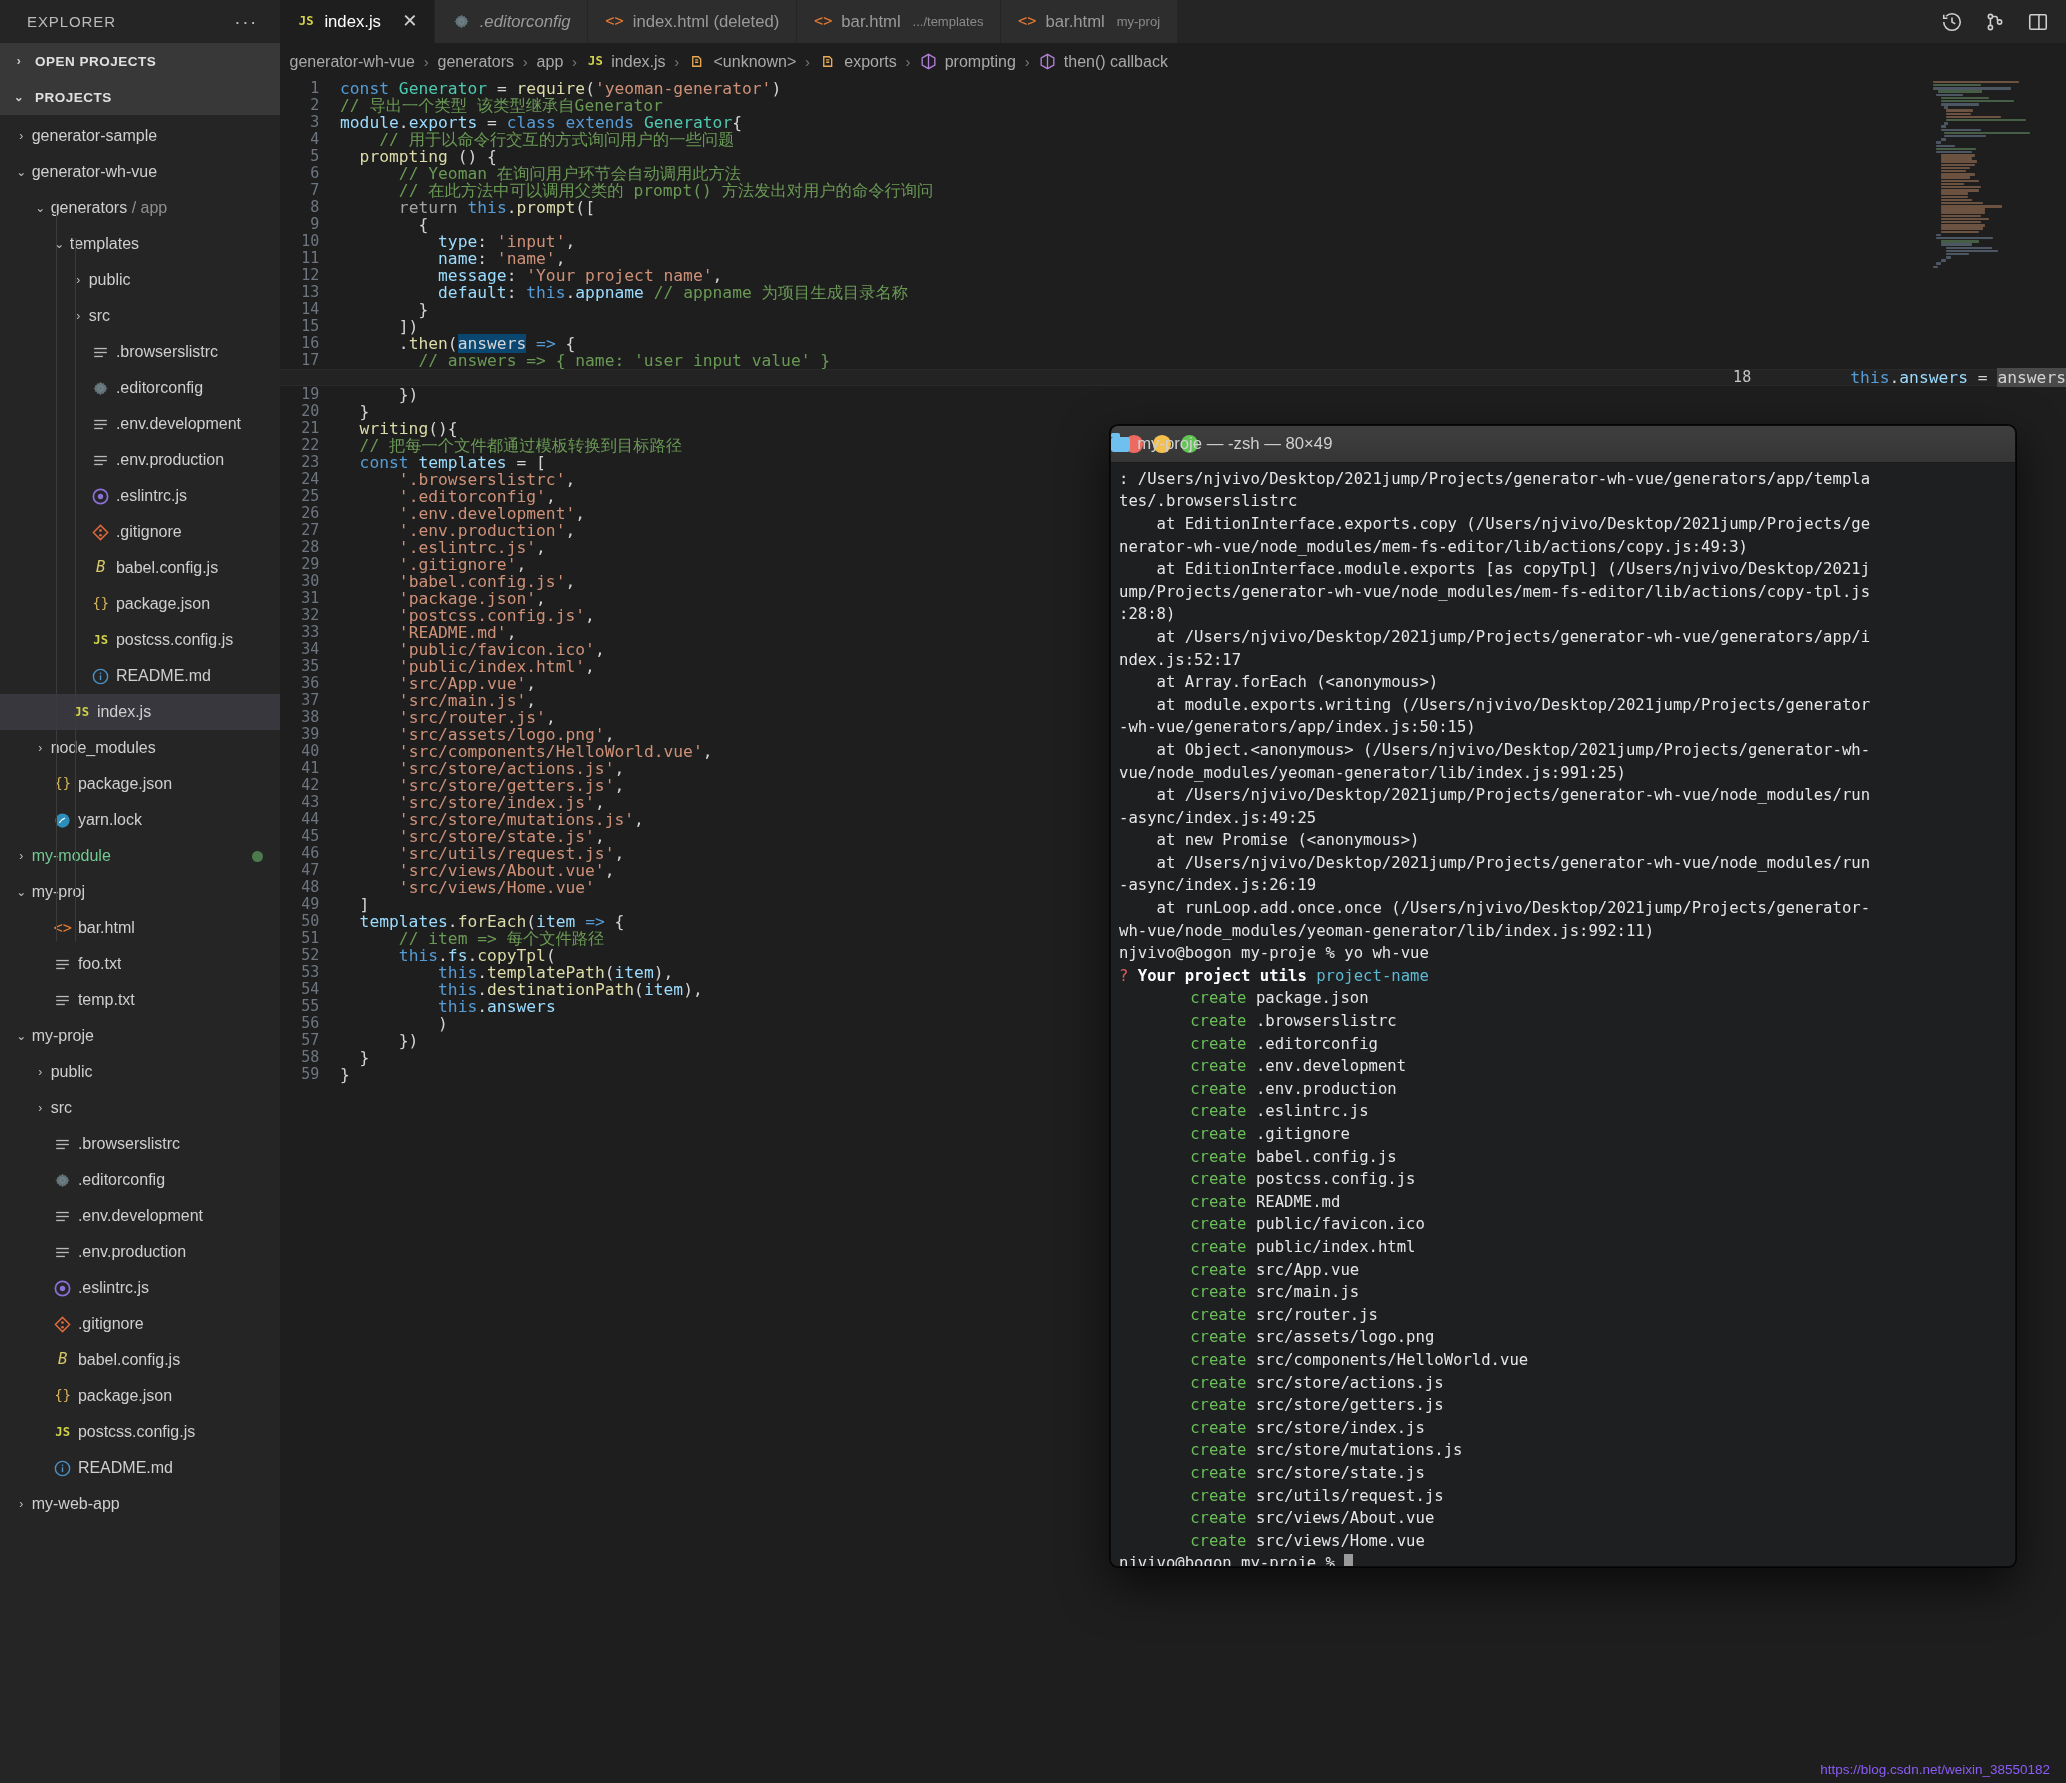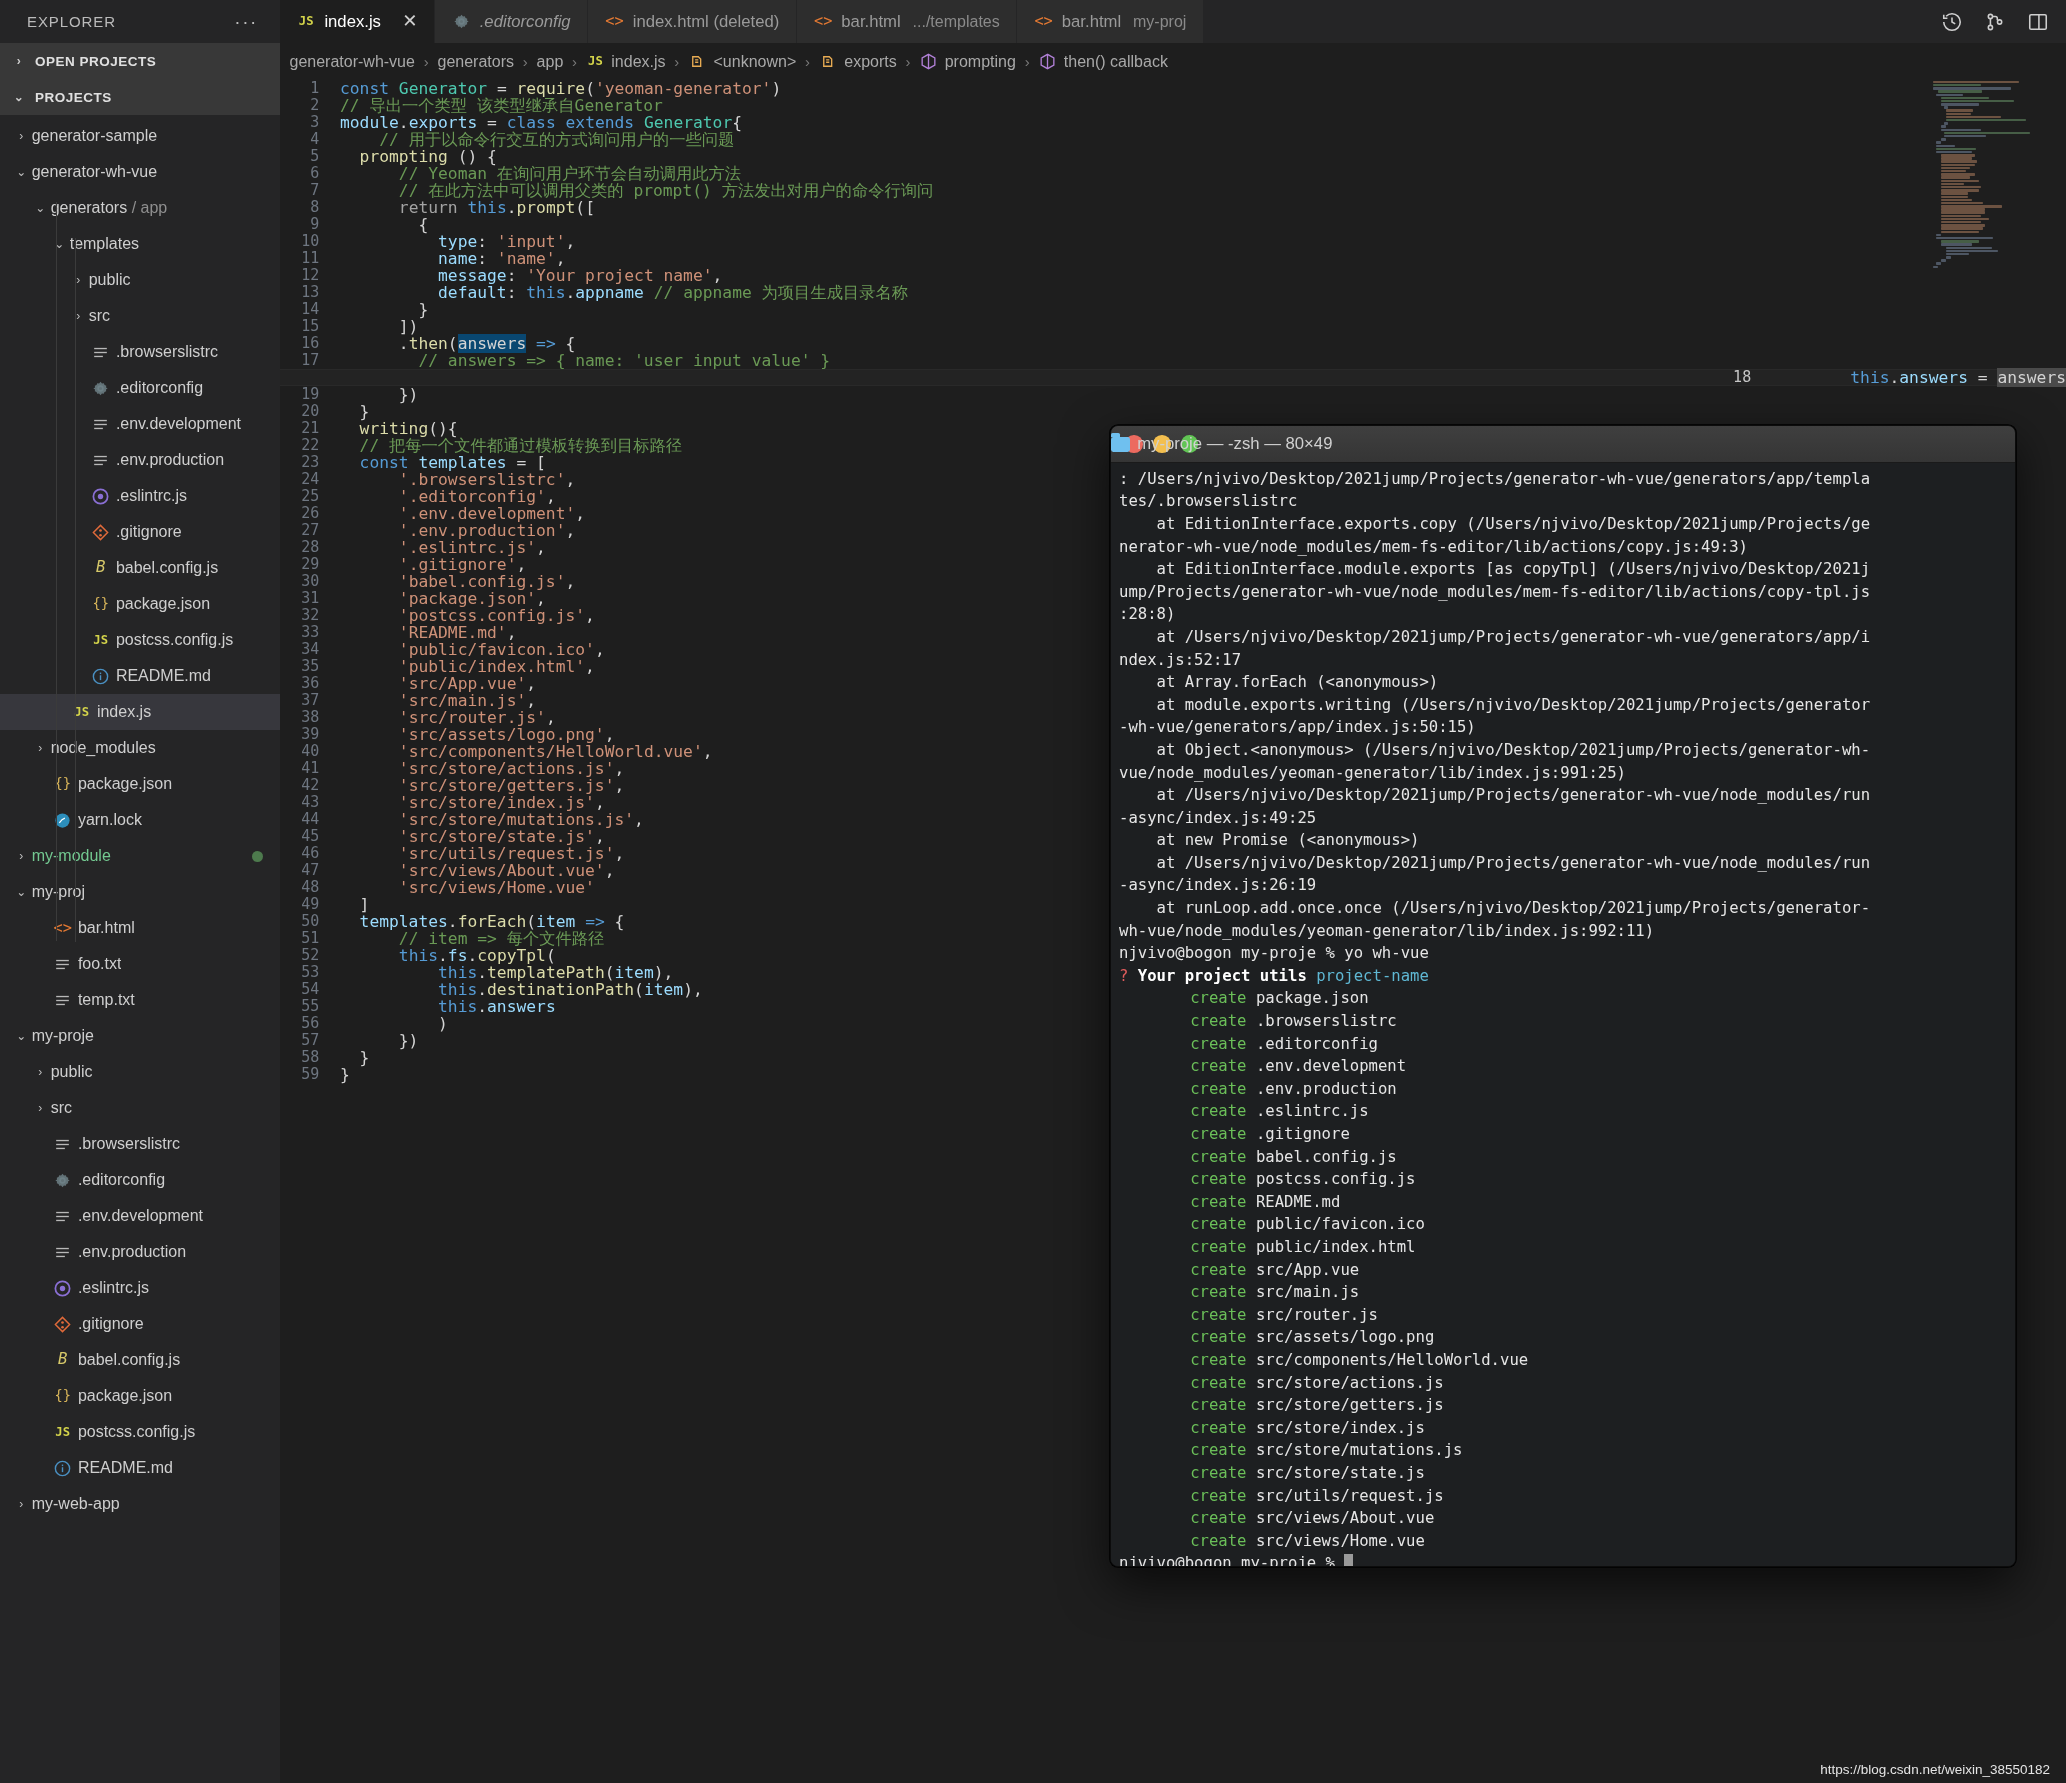--- a/index.html
+++ b/index.html
@@ -25,21 +25,21 @@
   .tabbar { flex:1; display:flex; background:#252526; align-items:stretch; position:relative; }
   .tab {
     display:flex; align-items:center; gap:8.7px;
     padding:0 16.7px; background:#2d2d2d; border-right:0.8px solid #252526;
     font-size:16.7px; color:#9a9a9a; position:relative; white-space:nowrap;
   }
   .tab.active { background:#1e1e1e; color:#ffffff; }
   .tab.active::after{content:"";position:absolute;left:0;right:0;bottom:0;height:0;}
   .tab.italic .tab-label { font-style:italic; }
   .tab-close { margin-left:12.7px; font-size:18.3px; color:#cfcfcf; line-height:1; }
-  .tab-sub { font-size:16px; color:#8a8a8a; margin-left:3.2px; }
+  .tab-sub { font-size:13px; color:#8a8a8a; margin-left:3.2px; }
   .tabbar-actions {
     margin-left:auto; display:flex; align-items:center; gap:20.7px;
     padding:0 17.5px; color:#cfcfcf;
   }
   .tabbar-actions svg { display:block; }
 
   
   .main { flex:1; display:flex; min-height:0; }
 
   
@@ -139,21 +139,21 @@
     font-size:15.6px; line-height:22.6px; color:#e6e6e6; white-space:pre;
   }
   .term-body .g { color:#6bbf59;margin-left:43px; }
   .term-body .cy { color:#5fb8d4; }
   .term-body .rd { color:#e05c5c; }
   .term-body .bold { font-weight:bold; color:#ffffff; }
   .cursor { display:inline-block; width:8.7px; height:16.7px; background:#9a9a9a; vertical-align:-2.4px; }
 
   
   .watermark {
-    position:absolute; right:16px; bottom:6.4px; font-size:13.5px; color:#e5e5e5;
+    position:absolute; right:16px; bottom:6.4px; font-size:13.5px; color:#8b5cf6;
     font-family:"Liberation Sans",sans-serif;
   }
 </style>
 </head>
 <body>
 
 <div class="app">
 
   <div class="toprow">
     <div class="explorer-header">

